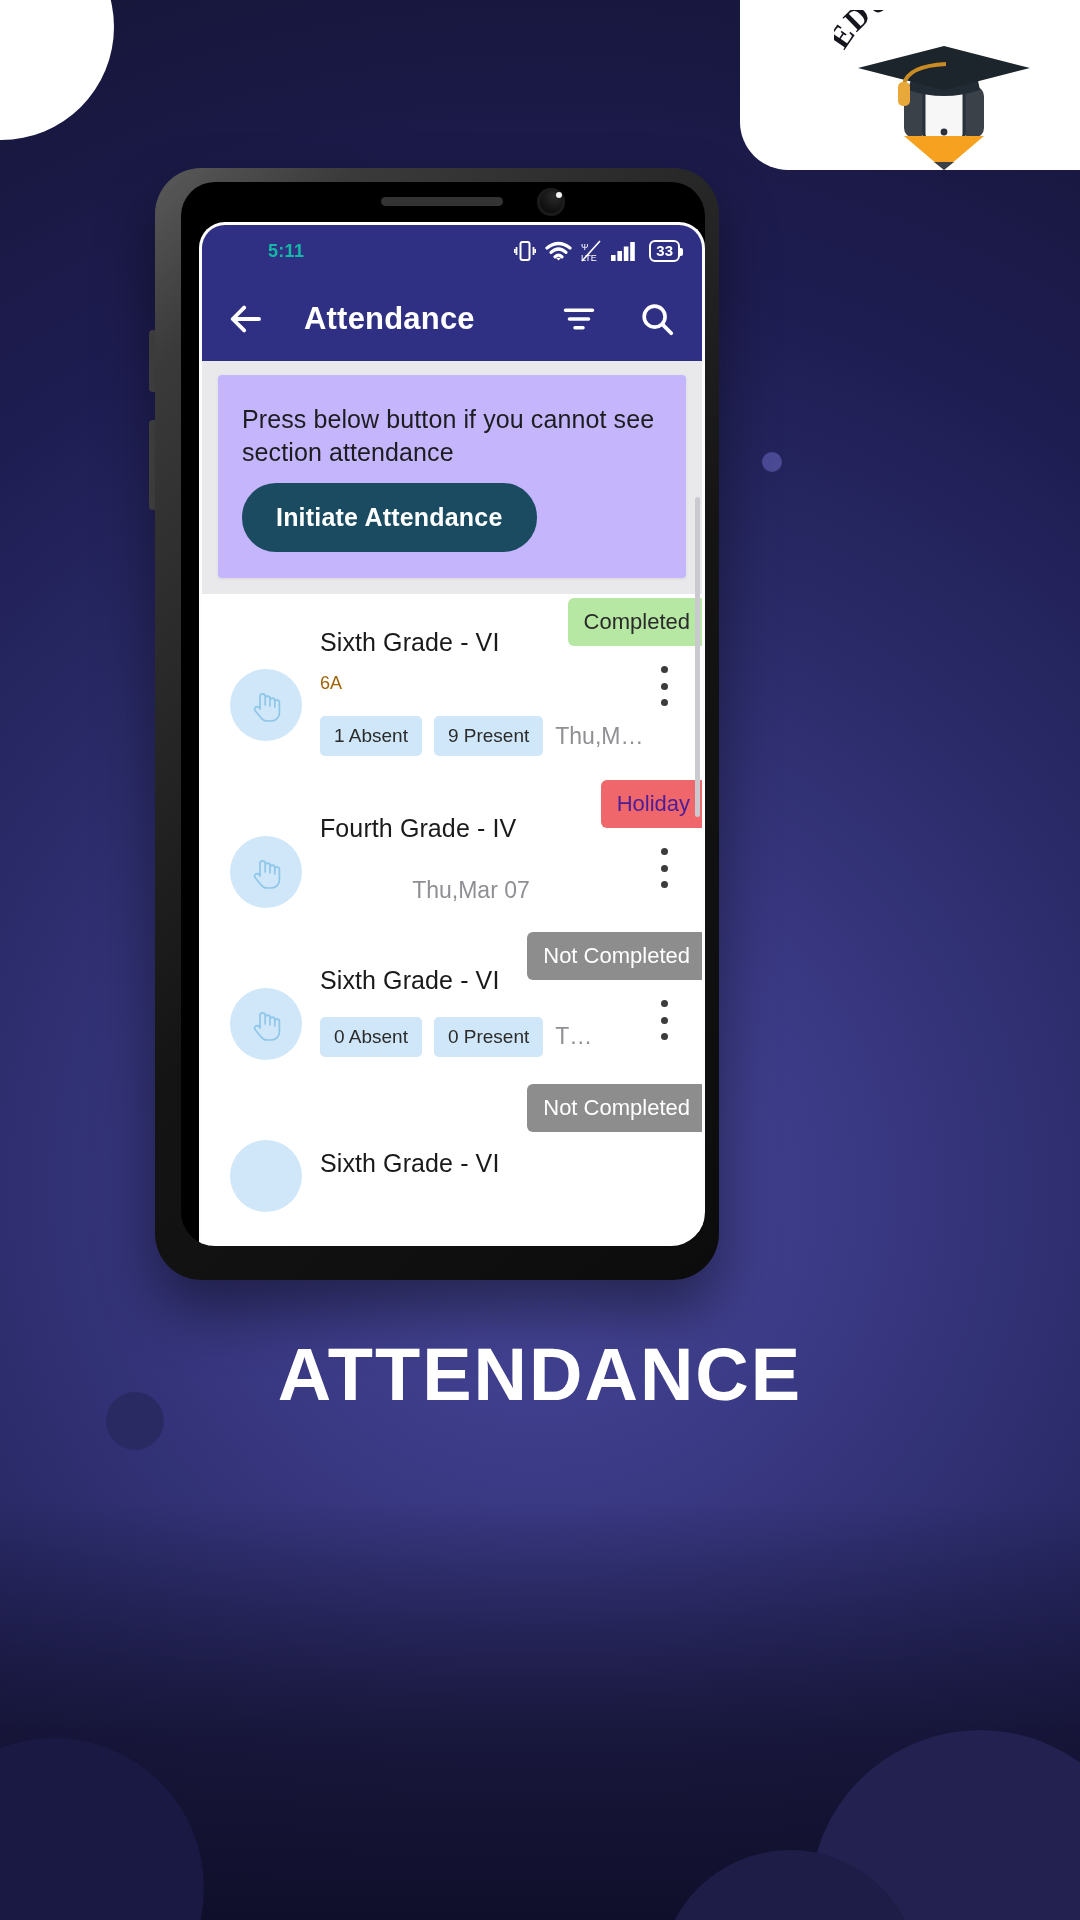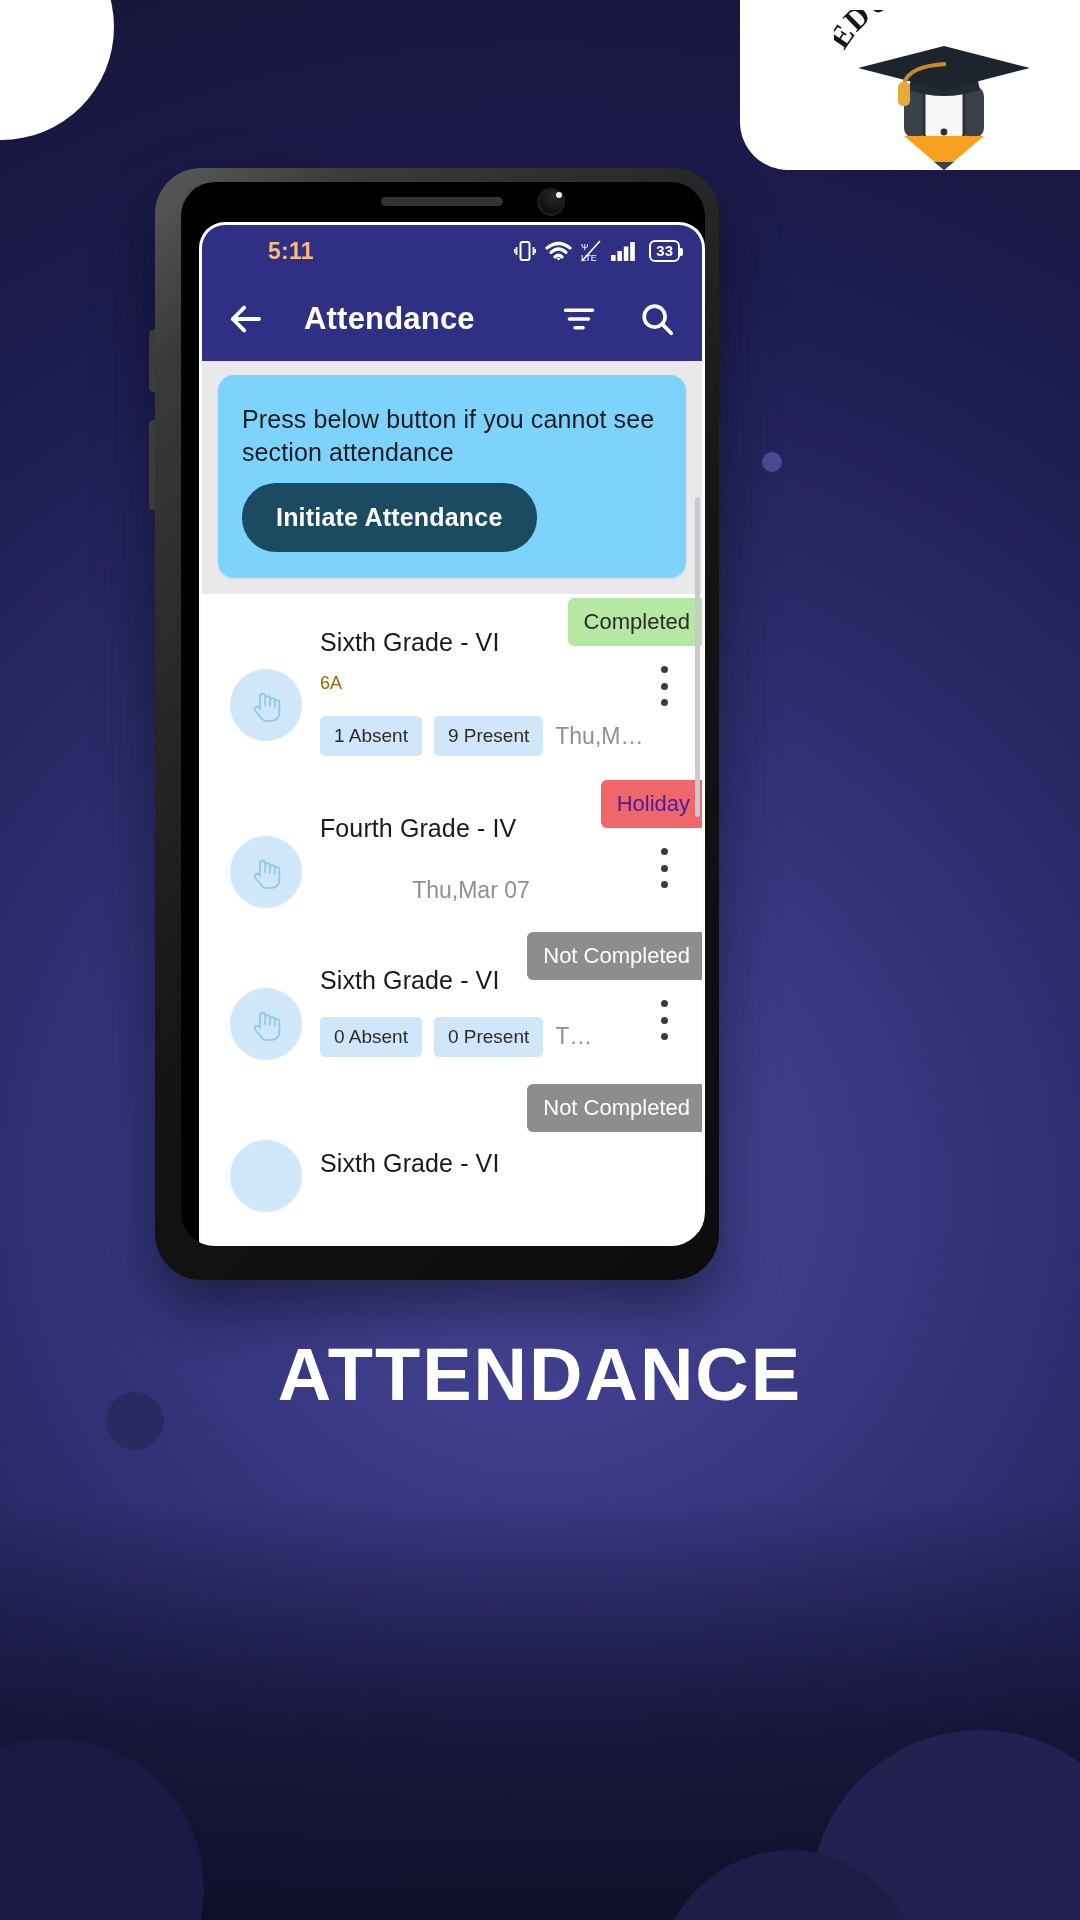--- a/index.html
+++ b/index.html
@@ -122,21 +122,21 @@
     border-right: 3px solid #fdfdfd;
     overflow: hidden;
   }
 
   
   #statusbar {
     height: 52px; background: #2f3084;
     display: flex; align-items: center; justify-content: space-between;
     padding: 0 22px 0 66px;
   }
-  #status-time { color: #fdba74; font-size: 23px; font-weight: bold; letter-spacing: .3px; }
+  #status-time { color: #14b8a6; font-size: 18px; font-weight: bold; letter-spacing: .3px; }
   #status-icons { display: flex; align-items: center; gap: 9px; }
   .sicon { display: block; }
   #battery-badge {
     border: 2px solid #fff; border-radius: 6px;
     padding: 1px 5px 1px 5px; color: #fff; font-size: 15px; font-weight: bold;
     line-height: 1.1; position: relative; margin-left: 2px;
   }
   #battery-badge::after {
     content: ""; position: absolute; right: -5px; top: 6px;
     width: 3px; height: 8px; background: #fff; border-radius: 0 2px 2px 0;
@@ -151,21 +151,21 @@
   #appbar-title {
     color: #fff; font-size: 31px; font-weight: bold; flex: 1 1 auto;
     padding-left: 16px; letter-spacing: .2px;
   }
   #filter-icon { width: 38px; height: 38px; flex: 0 0 auto; }
   #search-icon { width: 38px; height: 38px; flex: 0 0 auto; margin-left: 18px; }
 
   
   #info-region { background: #e9e9ec; padding: 14px 16px 16px 16px; }
   #info-card {
-    background: #7dd3fc; border-radius: 16px;
+    background: #c4b5fd; border-radius: 4px;
     padding: 28px 28px 26px 24px;
     box-shadow: 0 1px 3px rgba(0,0,0,0.08);
   }
   #info-text {
     font-size: 25px; color: #1d1d1f; line-height: 1.32; letter-spacing: .1px;
   }
   #initiate-wrap { display: flex; justify-content: flex-start; margin-top: 14px; }
   #initiate-button {
     background: #1b4b60; color: #ffffff;
     border: none; border-radius: 34px;

